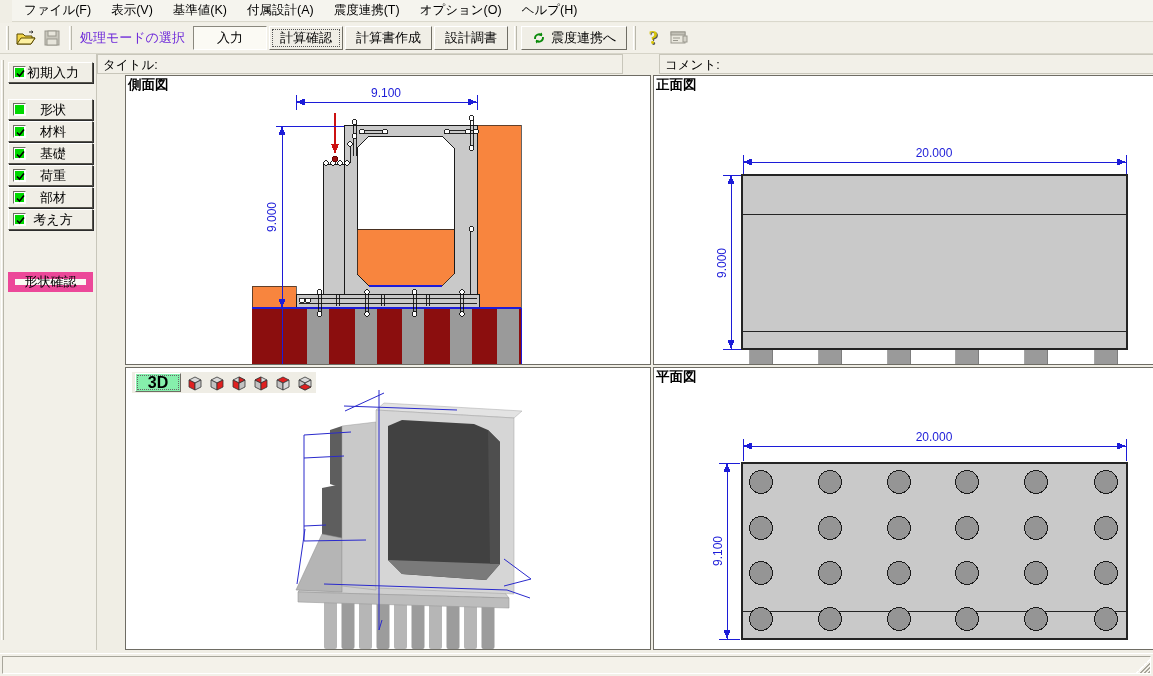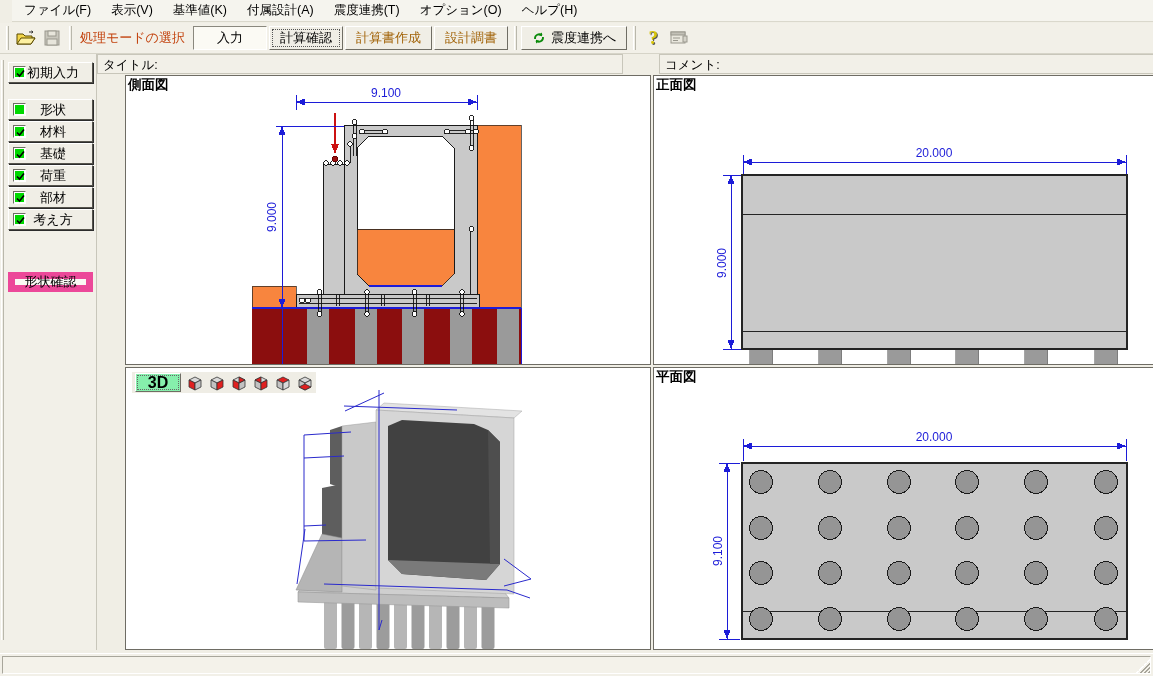--- a/index.html
+++ b/index.html
@@ -21,30 +21,30 @@
   .toolbar {
     position:absolute; left:0; top:23px; width:100%; height:31px;
     background:#f2f0e8; border-bottom:1px solid #d6d4c8;
     display:flex; align-items:center; padding-left:2px;
   }
   .grip { width:3px; height:24px; margin:0 4px; border-left:1px solid #fff; border-right:1px solid #b9b7ab; }
   .tb-icon-btn {
     width:26px; height:24px; display:flex; align-items:center; justify-content:center;
     border:1px solid transparent;
   }
-  .mode-label { color:#c2410c; font-size:13px; margin:0 8px 0 4px; }
+  .mode-label { color:#6d28d9; font-size:13px; margin:0 8px 0 4px; }
   .tb-btn {
     height:24px; min-width:74px; padding:0 10px; margin-right:2px;
     display:flex; align-items:center; justify-content:center;
     background:#f0eee6; border:1px solid; border-color:#ffffff #6f6d64 #6f6d64 #ffffff;
     font-size:13px;
   }
   .tb-btn.active { background:#fbfaf4; border-color:#8a887e #ffffff #ffffff #8a887e; }
   .tb-btn.focus-dotted { outline:1px dotted #555; outline-offset:-4px; }
-  .tb-btn.disabled { color:#a16207; }
+  .tb-btn.disabled { color:#000000; }
   .tb-btn .refresh-ic { margin-right:5px; }
   .help-q { font-size:19px; font-weight:bold; color:#d8c50a; text-shadow:1px 1px 0 #555; font-family:"Liberation Serif", serif; }
   
   .sidebar {
     position:absolute; left:0; top:54px; width:97px; height:596px;
     background:#f2f0e8; border-right:1px solid #c8c6ba; padding-top:8px;
   }
   .v-grip { position:absolute; left:1px; top:6px; width:3px; height:580px;
     border-left:1px solid #fff; border-right:1px solid #b9b7ab; }
   .side-btn {

